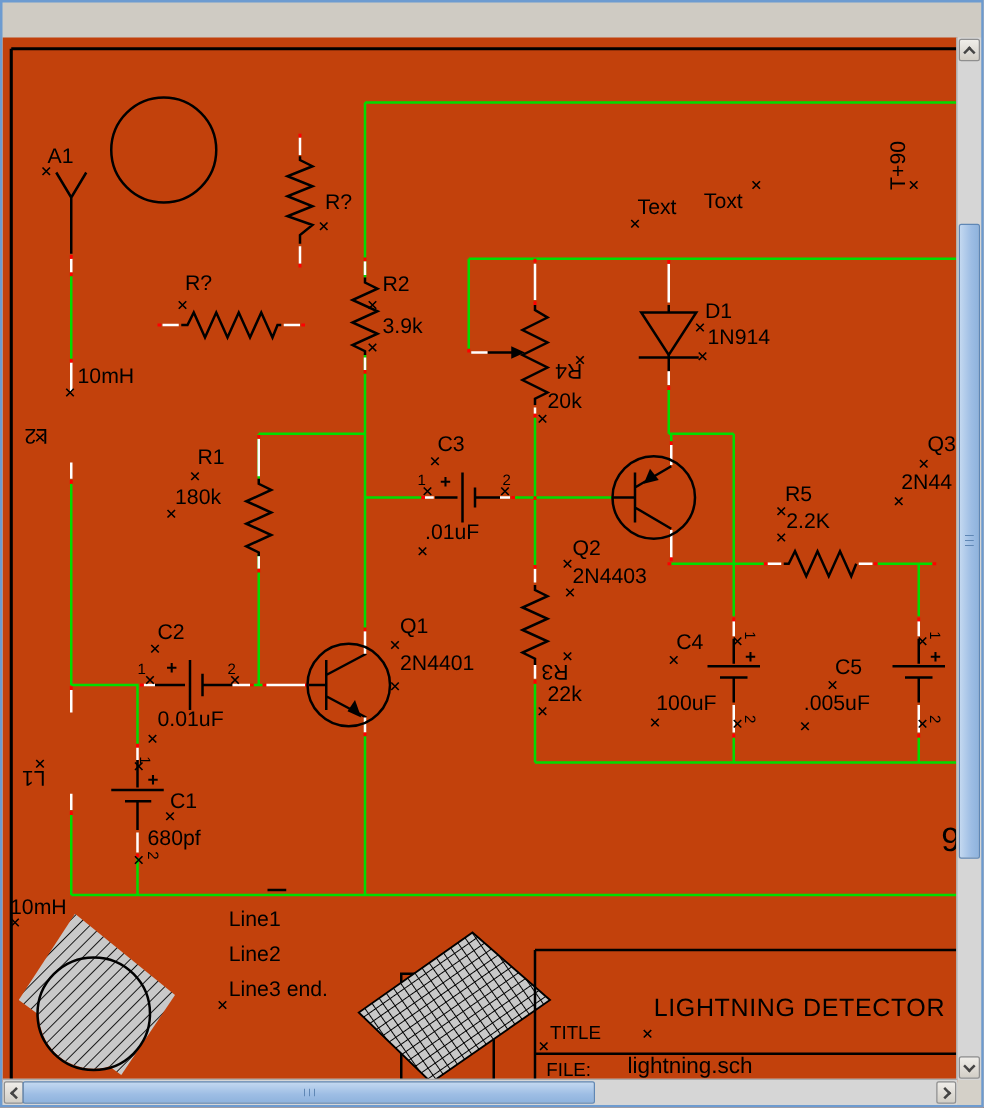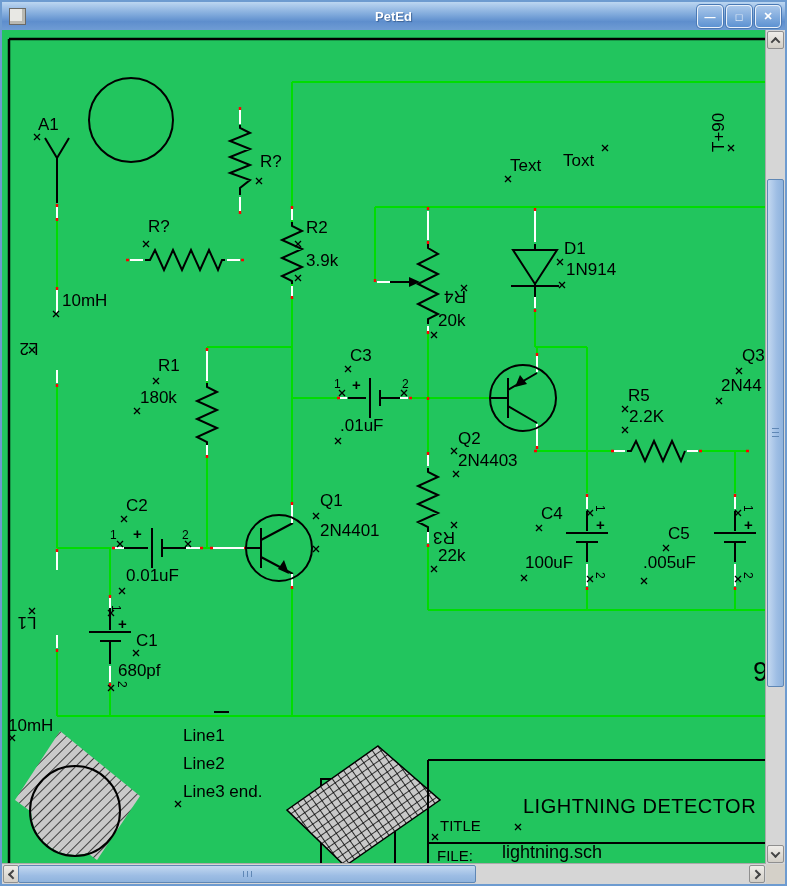--- a/index.html
+++ b/index.html
@@ -13,21 +13,21 @@
     border:1px solid #6a6a66;box-shadow:inset -3px -3px 0 #b9b9b2;}
   .title-text{position:absolute;left:0;right:0;text-align:center;color:#fff;
     font-weight:bold;font-size:13px;text-shadow:1px 1px 1px #3a6296;}
   .win-btns{position:absolute;right:4px;top:3px;display:flex;gap:3px;}
   .wbtn{width:24px;height:21px;border:1px solid #e9f1fa;border-radius:4px;
     background:linear-gradient(#a9c7ea,#5d92d2);color:#fff;font-weight:bold;
     font-size:11px;display:flex;align-items:center;justify-content:center;
     box-shadow:0 0 0 1px #4a79b4;}
   
   .canvas{position:absolute;left:0;top:28px;width:764px;height:836px;
-    background:#22c55e;overflow:hidden;}
+    background:#c2410c;overflow:hidden;}
   svg text{font-family:"Liberation Sans",sans-serif;fill:#000;}
   .lb{font-size:17px;}
   .sm{font-size:12px;}
   .plus{font-size:15px;font-weight:bold;}
   .big{font-size:27px;}
   .tb{font-size:15px;}
   .tb-big{font-size:20px;letter-spacing:0.5px;}
   .file{font-size:18px;}
   
   .vsb{position:absolute;right:0;top:28px;width:19px;bottom:20px;
@@ -55,29 +55,20 @@
     background:repeating-linear-gradient(to bottom,#5f87b5 0 1px,transparent 1px 4px);}
   .grip-h{position:absolute;top:5px;bottom:5px;left:224px;width:10px;
     background:repeating-linear-gradient(to right,#5f87b5 0 1px,transparent 1px 4px);}
   .corner{position:absolute;right:0;bottom:0;width:19px;height:20px;background:#d4d0c8;}
 </style>
 </head>
 <body>
 
 <div id="window">
 
-  <div class="titlebar">
-    <div class="win-icon"></div>
-    <div class="title-text">PetEd</div>
-    <div class="win-btns">
-      <div class="wbtn">—</div>
-      <div class="wbtn">□</div>
-      <div class="wbtn">✕</div>
-    </div>
-  </div>
 
   <div class="canvas">
     <svg width="764" height="836" viewBox="2 30 764 836">
       <defs>
         <g id="xm">
           <path d="M-3,-3 L3,3 M-3,3 L3,-3" stroke="#000" stroke-width="1.3" fill="none"></path>
         </g>
         <pattern id="diag" width="7" height="7" patternUnits="userSpaceOnUse" patternTransform="rotate(-45)">
           <rect width="7" height="7" fill="#c9c9c9"></rect>
           <line x1="0" y1="0" x2="7" y2="0" stroke="#000" stroke-width="1.4"></line>

